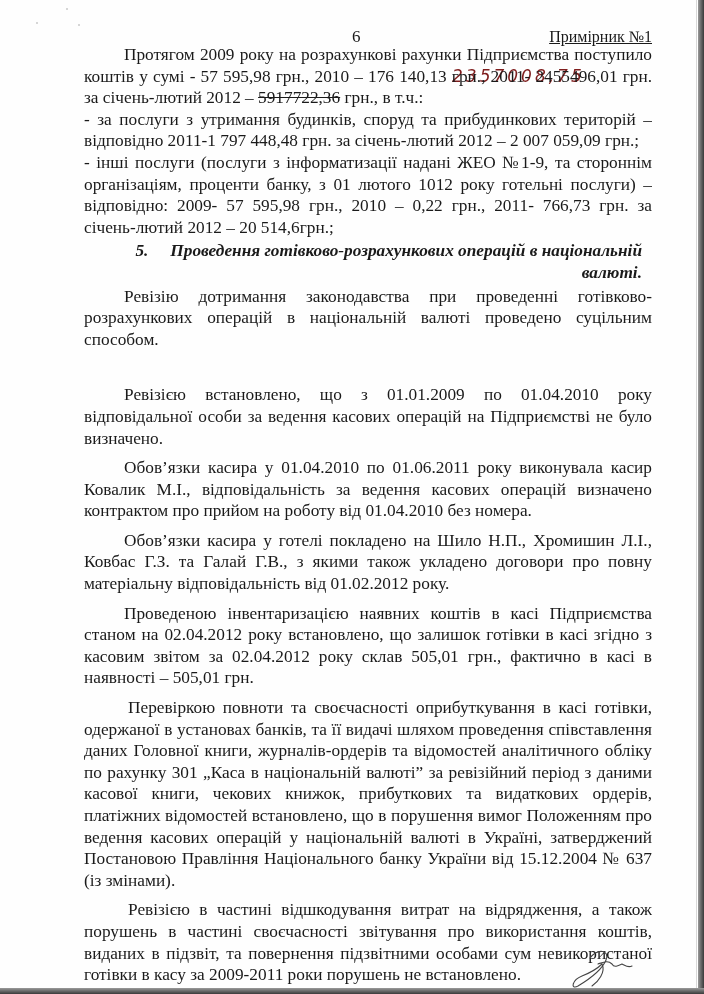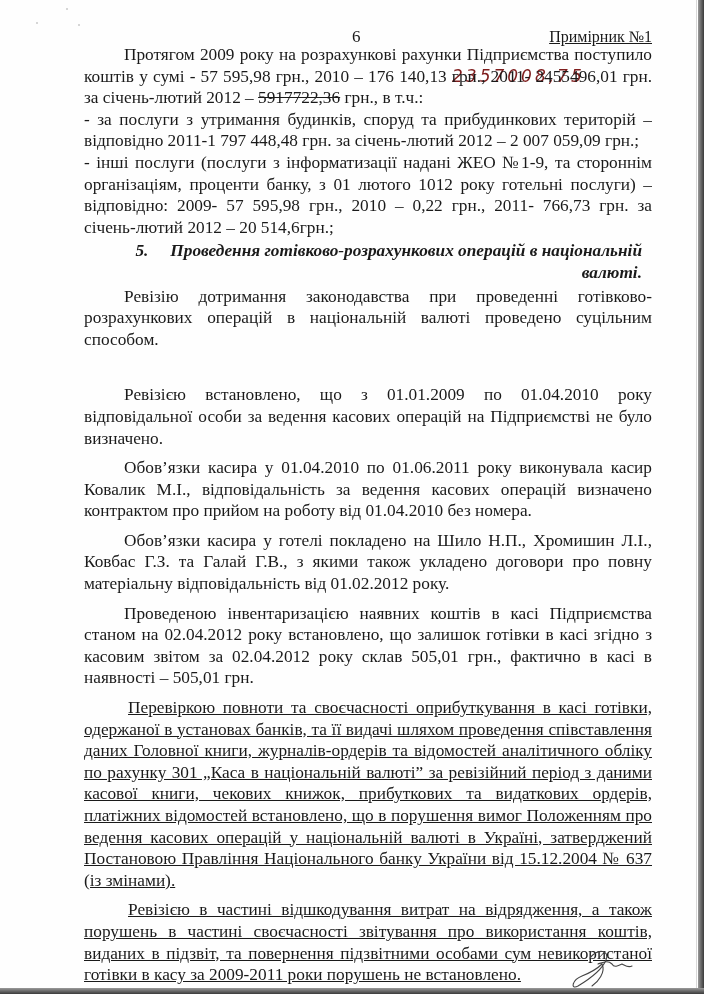--- a/index.html
+++ b/index.html
@@ -64,21 +64,21 @@
       right: 0;
       top: 0;
       font-size: 16px;
       text-decoration: underline;
     }
     p {
       margin: 0;
       text-align: justify;
     }
     .indent { text-indent: 40px; }
-    .indent2 { text-indent: 44px; text-decoration: underline; }
+    .indent2 { text-indent: 44px; }
     .gap { margin-top: 34px; }
     .gap-small { margin-top: 8px; }
     .strike { text-decoration: line-through; }
     .handwritten {
       font-family: "DejaVu Sans", sans-serif;
       font-style: italic;
       color: #7f1d1d;
       font-size: 17px;
       letter-spacing: 3px;
       position: absolute;

